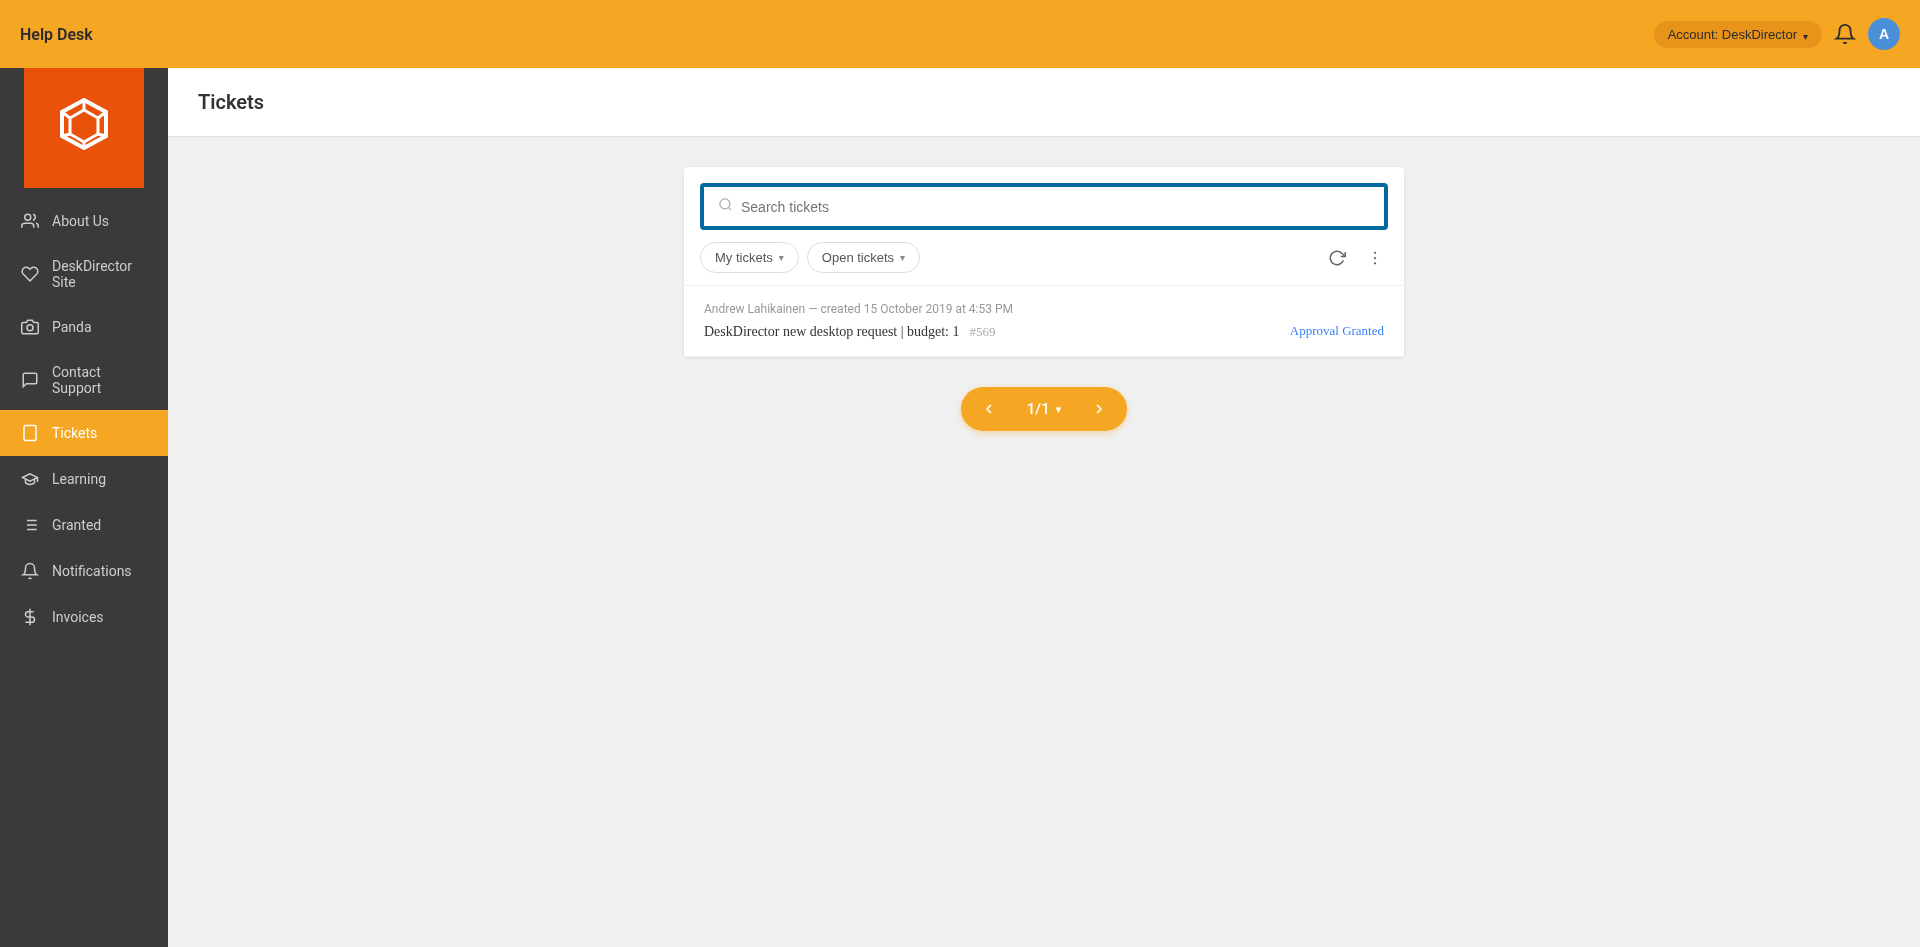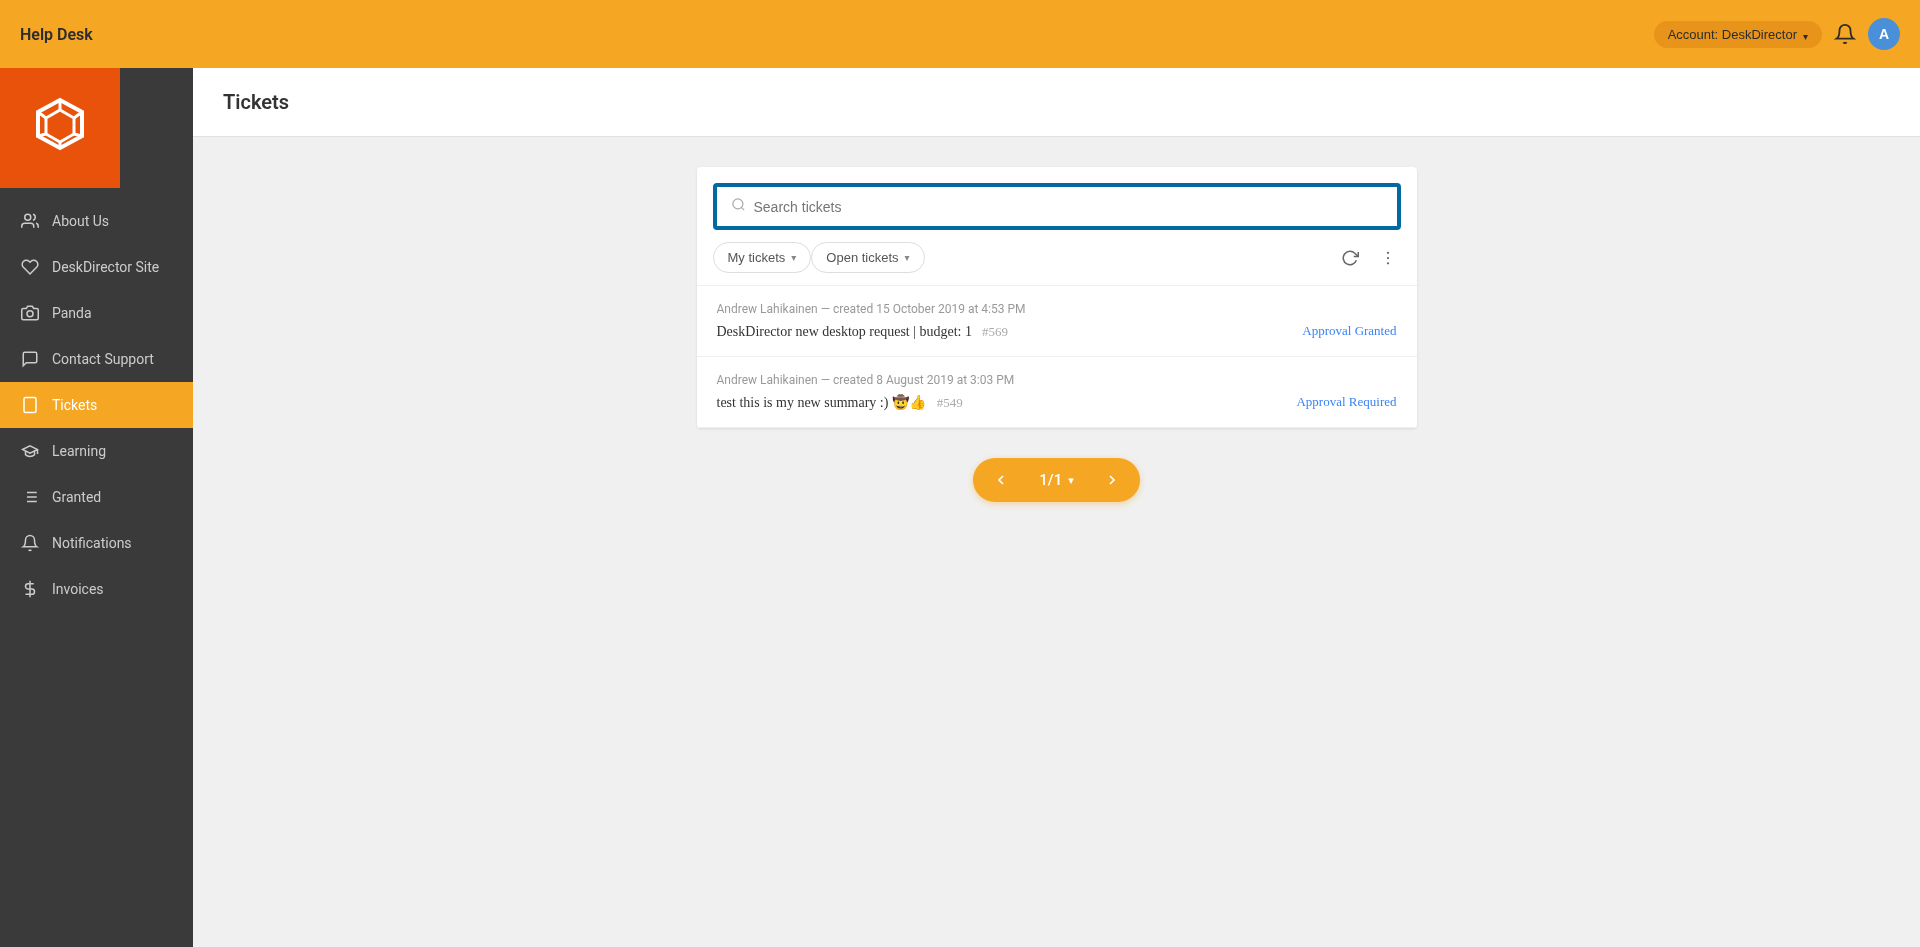--- a/index.html
+++ b/index.html
@@ -66,26 +66,27 @@
 
     
     .main-layout {
       display: flex;
       flex: 1;
       overflow: hidden;
     }
 
     
     .sidebar {
-      width: 193px;
+      width: 168px;
       background: #3a3a3a;
       flex-shrink: 0;
       display: flex;
       flex-direction: column;
       overflow-y: auto;
+      align-items: center;
     }
     .sidebar-logo {
       width: 120px;
       height: 120px;
       background: #e8520a;
       display: flex;
       align-items: center;
       justify-content: center;
       flex-shrink: 0;
       padding: 20px;
@@ -182,21 +183,21 @@
     .search-icon { color: #aaa; font-size: 15px; }
 
     
     .filter-bar {
       display: flex;
       align-items: center;
       padding: 12px 16px;
       gap: 8px;
       justify-content: space-between;
     }
-    .filter-left { display: flex; }
+    .filter-left { display: flex; gap: 8px; }
     .filter-btn {
       display: flex;
       align-items: center;
       gap: 6px;
       border: 1px solid #ddd;
       background: #fff;
       border-radius: 20px;
       padding: 7px 14px;
       font-size: 13px;
       color: #555;
@@ -483,30 +484,20 @@
             <div class="ticket-meta">Andrew Lahikainen — created 15 October 2019 at 4:53 PM</div>
             <div class="ticket-summary-row">
               <div>
                 <span class="ticket-summary">DeskDirector new desktop request | budget: 1</span>
                 <span class="ticket-number">#569</span>
               </div>
               <span class="ticket-status">Approval Granted</span>
             </div>
           </div>
 
-          <div class="ticket-item">
-            <div class="ticket-meta">Andrew Lahikainen — created 8 August 2019 at 3:03 PM</div>
-            <div class="ticket-summary-row">
-              <div>
-                <span class="ticket-summary">test this is my new summary :) 🤠👍</span>
-                <span class="ticket-number">#549</span>
-              </div>
-              <span class="ticket-status">Approval Required</span>
-            </div>
-          </div>
         </div>
       </div>
 
       <div class="pagination-area">
         <div class="pagination-pill">
           <button class="page-arrow">
             <svg width="16" height="16" viewBox="0 0 24 24" fill="none" stroke="currentColor" stroke-width="2.5">
                 <polyline points="15 18 9 12 15 6"></polyline>
               </svg>
           </button>

